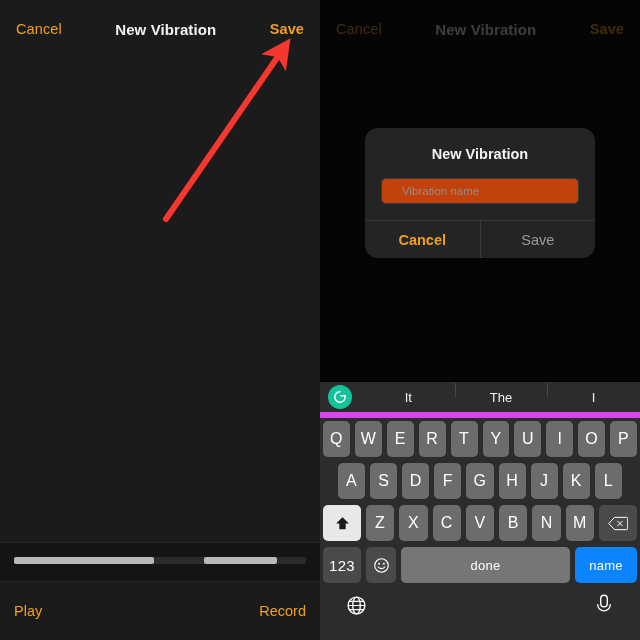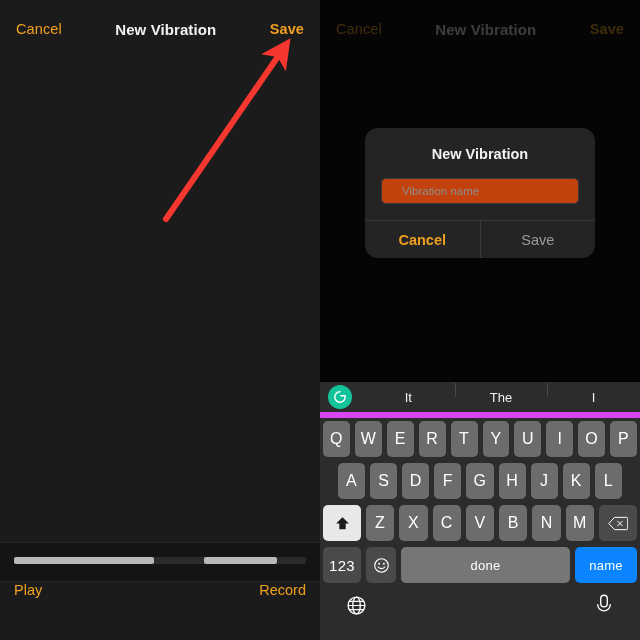--- a/index.html
+++ b/index.html
@@ -33,21 +33,21 @@
   .track-wrap {
     position:absolute; left:0; bottom:58px; width:320px; height:40px;
     border-top:1px solid #262626; border-bottom:1px solid #262626;
     background:#141414;
   }
   .track { position:absolute; left:14px; top:14px; width:292px; height:7px; border-radius:2px; background:#2b2b2b; }
   .seg { position:absolute; top:0; height:7px; border-radius:2px; background:#b9b9b9; }
 
   .bottombar {
     position:absolute; left:0; bottom:0; width:320px; height:58px;
-    display:flex; align-items:flex-start; justify-content:space-between;
+    display:flex; align-items:center; justify-content:space-between;
     padding:0 14px;
   }
   .bottombar .lbl { font-size:14.5px; color:#f0a020; }
 
   
   #arrow { position:absolute; left:0; top:0; width:320px; height:640px; pointer-events:none; }
 
   
   .dim { position:absolute; inset:0; background:rgba(0,0,0,0.55); }
   .alert {

